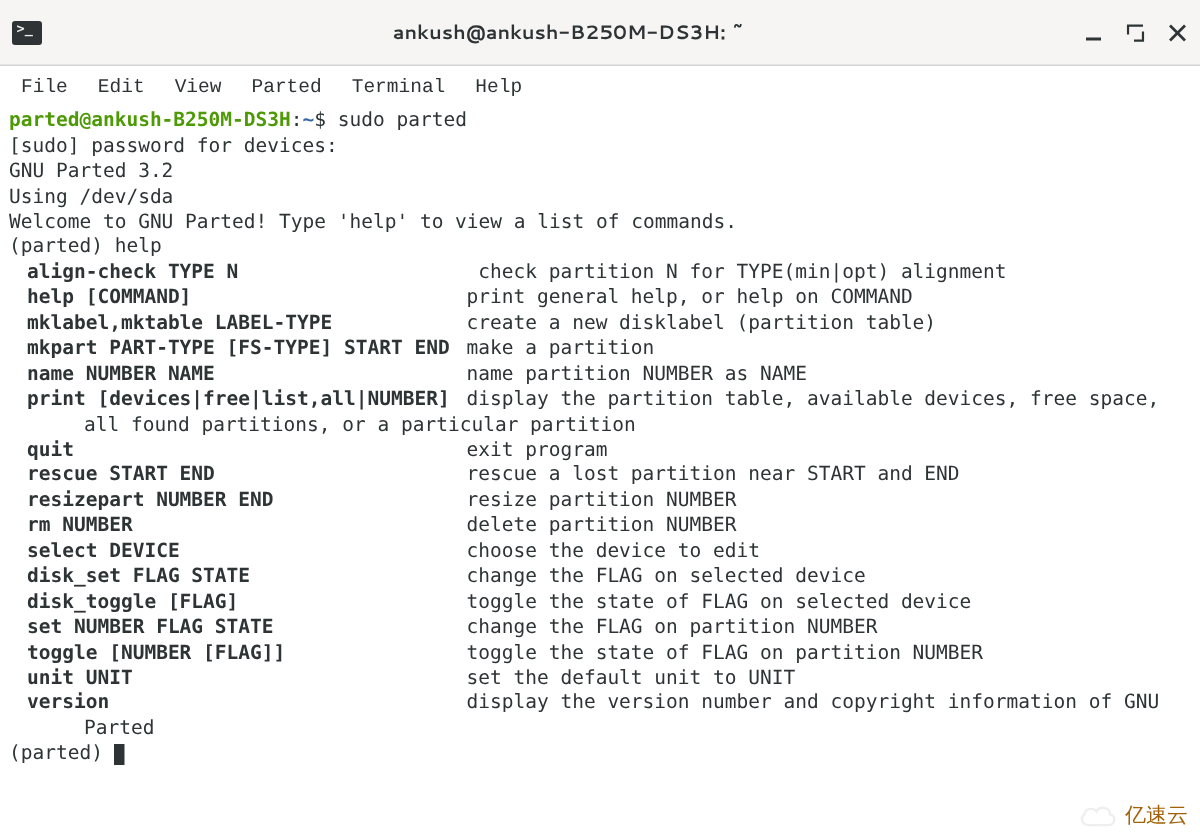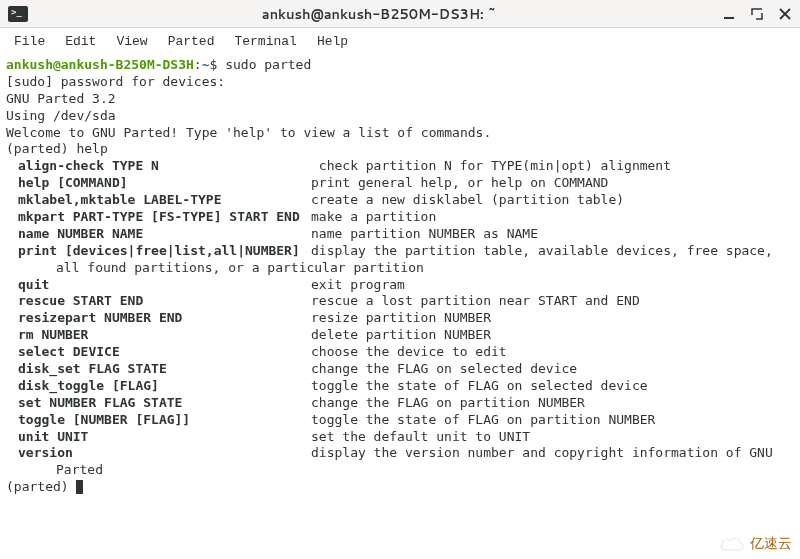--- a/index.html
+++ b/index.html
@@ -9,21 +9,21 @@
       background: #ffffff;
       color: #2e3436;
       width: 800px;
       height: 559px;
       overflow: hidden;
       position: relative;
     }
     .titlebar {
       display: flex;
       align-items: center;
-      height: 28px;
+      height: 44px;
       padding: 0 8px;
       background: #f6f5f4;
       border-bottom: 1px solid #d3d3d3;
     }
     .title-icon {
       width: 20px;
       height: 16px;
       background: #2e3436;
       border-radius: 2px;
       margin-right: 8px;
@@ -136,21 +136,21 @@
 
 <div class="menubar">
   <span class="menu-item">File</span>
   <span class="menu-item">Edit</span>
   <span class="menu-item">View</span>
   <span class="menu-item">Parted</span>
   <span class="menu-item">Terminal</span>
   <span class="menu-item">Help</span>
 </div>
 
-<div class="terminal"><span class="prompt-user">ankush@ankush-B250M-DS3H</span><span>:</span><span class="prompt-path">~</span><span class="prompt-dollar">$ </span><span>sudo parted</span>
+<div class="terminal"><span class="prompt-user">parted@ankush-B250M-DS3H</span><span>:</span><span class="prompt-path">~</span><span class="prompt-dollar">$ </span><span>sudo parted</span>
 <span>[sudo] password for devices:</span>
 <span>GNU Parted 3.2</span>
 <span>Using /dev/sda</span>
 <span>Welcome to GNU Parted! Type 'help' to view a list of commands.</span>
 <span>(parted) help</span>
 <span class="help-row"><span class="cmd">align-check TYPE N</span><span class="desc"> check partition N for TYPE(min|opt) alignment</span></span><span class="help-row"><span class="cmd">help [COMMAND]</span><span class="desc">print general help, or help on COMMAND</span></span><span class="help-row"><span class="cmd">mklabel,mktable LABEL-TYPE</span><span class="desc">create a new disklabel (partition table)</span></span><span class="help-row"><span class="cmd">mkpart PART-TYPE [FS-TYPE] START END</span><span class="desc">make a partition</span></span><span class="help-row"><span class="cmd">name NUMBER NAME</span><span class="desc">name partition NUMBER as NAME</span></span><span class="help-row"><span class="cmd">print [devices|free|list,all|NUMBER]</span><span class="desc">display the partition table, available devices, free space,</span></span><span class="indent1">all found partitions, or a particular partition</span><span class="help-row"><span class="cmd">quit</span><span class="desc">exit program</span></span><span class="help-row"><span class="cmd">rescue START END</span><span class="desc">rescue a lost partition near START and END</span></span><span class="help-row"><span class="cmd">resizepart NUMBER END</span><span class="desc">resize partition NUMBER</span></span><span class="help-row"><span class="cmd">rm NUMBER</span><span class="desc">delete partition NUMBER</span></span><span class="help-row"><span class="cmd">select DEVICE</span><span class="desc">choose the device to edit</span></span><span class="help-row"><span class="cmd">disk_set FLAG STATE</span><span class="desc">change the FLAG on selected device</span></span><span class="help-row"><span class="cmd">disk_toggle [FLAG]</span><span class="desc">toggle the state of FLAG on selected device</span></span><span class="help-row"><span class="cmd">set NUMBER FLAG STATE</span><span class="desc">change the FLAG on partition NUMBER</span></span><span class="help-row"><span class="cmd">toggle [NUMBER [FLAG]]</span><span class="desc">toggle the state of FLAG on partition NUMBER</span></span><span class="help-row"><span class="cmd">unit UNIT</span><span class="desc">set the default unit to UNIT</span></span><span class="help-row"><span class="cmd">version</span><span class="desc">display the version number and copyright information of GNU</span></span><span class="indent1">Parted</span><span>(parted) </span><span class="cursor"></span>
 </div>
 
 <div class="watermark">
   <svg width="28" height="18" viewBox="0 0 28 18">

